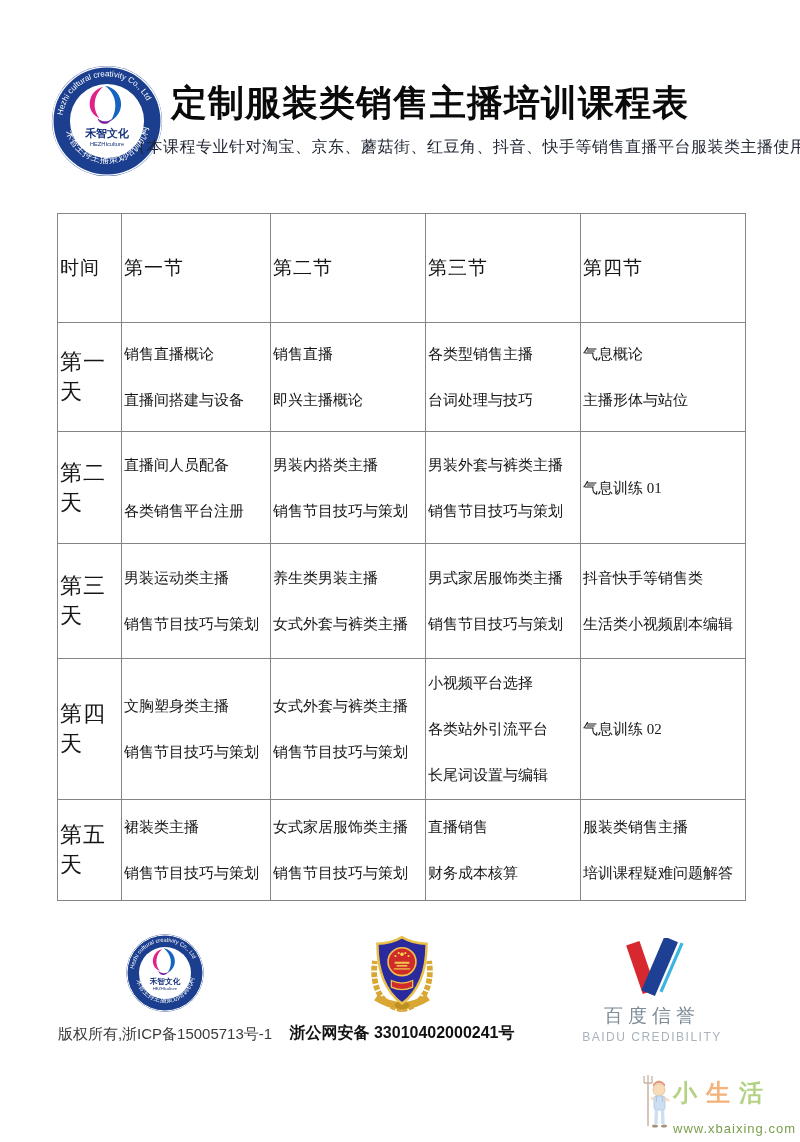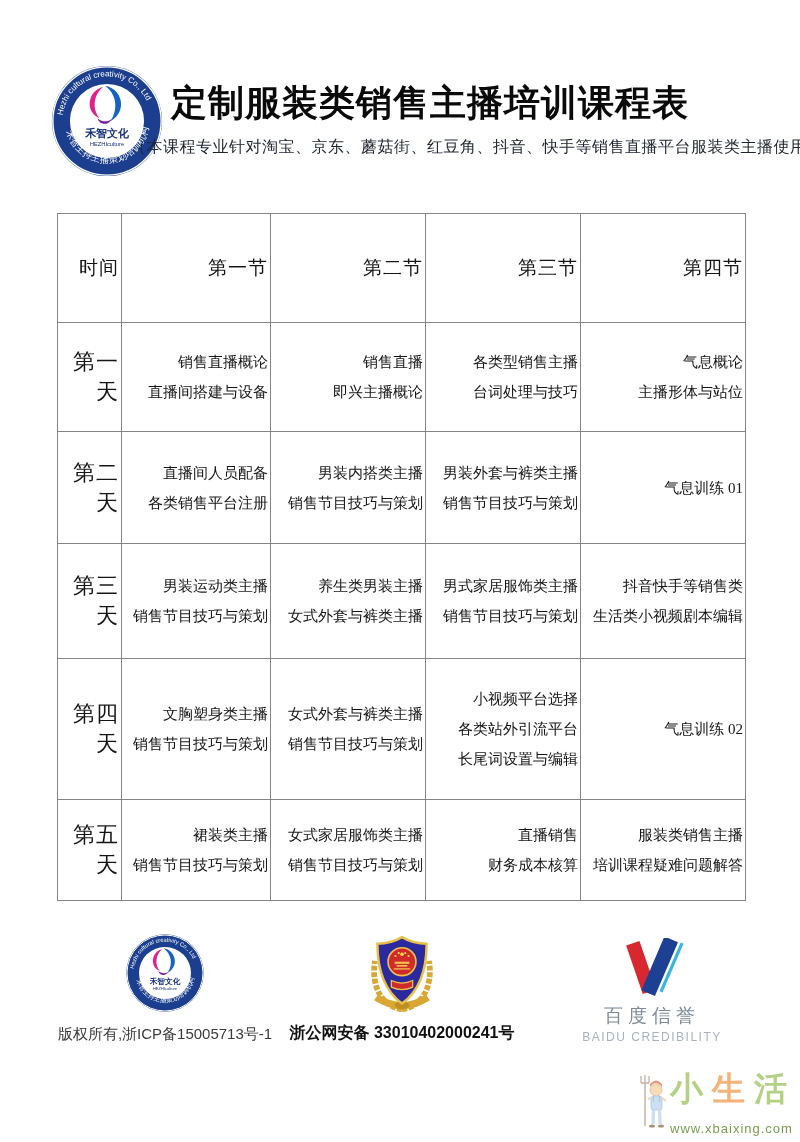--- a/index.html
+++ b/index.html
@@ -23,27 +23,27 @@
   .doc-subtitle {
     margin-top: 12px; font-size: 16px; color: #1e2430;
     letter-spacing: 0.5px; white-space: nowrap;
   }
 
   
   .schedule-wrap { position: absolute; left: 57px; top: 213px; }
   table.schedule { border-collapse: collapse; table-layout: fixed; }
   table.schedule td, table.schedule th {
     border: 1px solid #858585;
-    text-align: right; vertical-align: middle;
+    text-align: left; vertical-align: middle;
     color: #151515; font-weight: normal;
     padding: 0 2px;
   }
   th.col-head { font-size: 19px; letter-spacing: 1px; }
   td.time-cell { font-size: 22px; letter-spacing: 1px; }
-  td.lesson-cell { font-size: 15px; white-space: pre-line; line-height: 30px; }
+  td.lesson-cell { font-size: 15px; white-space: pre-line; line-height: 46px; }
   tr.row-head { height: 109px; }
   tr.row-1 { height: 109px; }
   tr.row-2 { height: 112px; }
   tr.row-3 { height: 115px; }
   tr.row-4 { height: 141px; }
   tr.row-5 { height: 101px; }
 
   
   .footer-left  { position: absolute; left: 52px;  top: 933px; width: 226px; text-align: center; }
   .footer-mid   { position: absolute; left: 284px; top: 933px; width: 236px; text-align: center; }
@@ -54,21 +54,21 @@
   .baidu-en    { margin-top: 1px; font-size: 12px; color: #a8b2bb; letter-spacing: 1.5px; font-family: "Liberation Sans", sans-serif; }
   .baidu-cert  { margin-top: 9px; font-size: 19px; color: #474747; letter-spacing: 3px; font-family: "Liberation Sans", sans-serif; }
 
   
   .watermark {
     position: absolute; right: 4px; bottom: 6px;
     display: flex; align-items: flex-end; opacity: 0.75;
     font-family: "Liberation Sans", sans-serif;
   }
   .wm-textcol { text-align: left; }
-  .wm-brand { font-size: 33px; font-weight: bold; letter-spacing: 9px; line-height: 1; }
+  .wm-brand { font-size: 24px; font-weight: bold; letter-spacing: 9px; line-height: 1; }
   .wm-brand .c1, .wm-brand .c3 { color: #9cc45e; }
   .wm-brand .c2 { color: #f09a4e; }
   .wm-url { font-size: 13px; color: #4d7c0f; letter-spacing: 1px; margin-top: 16px; }
 </style>
 </head>
 <body>
 
 <div class="page">
 
   <div class="logo-header">

